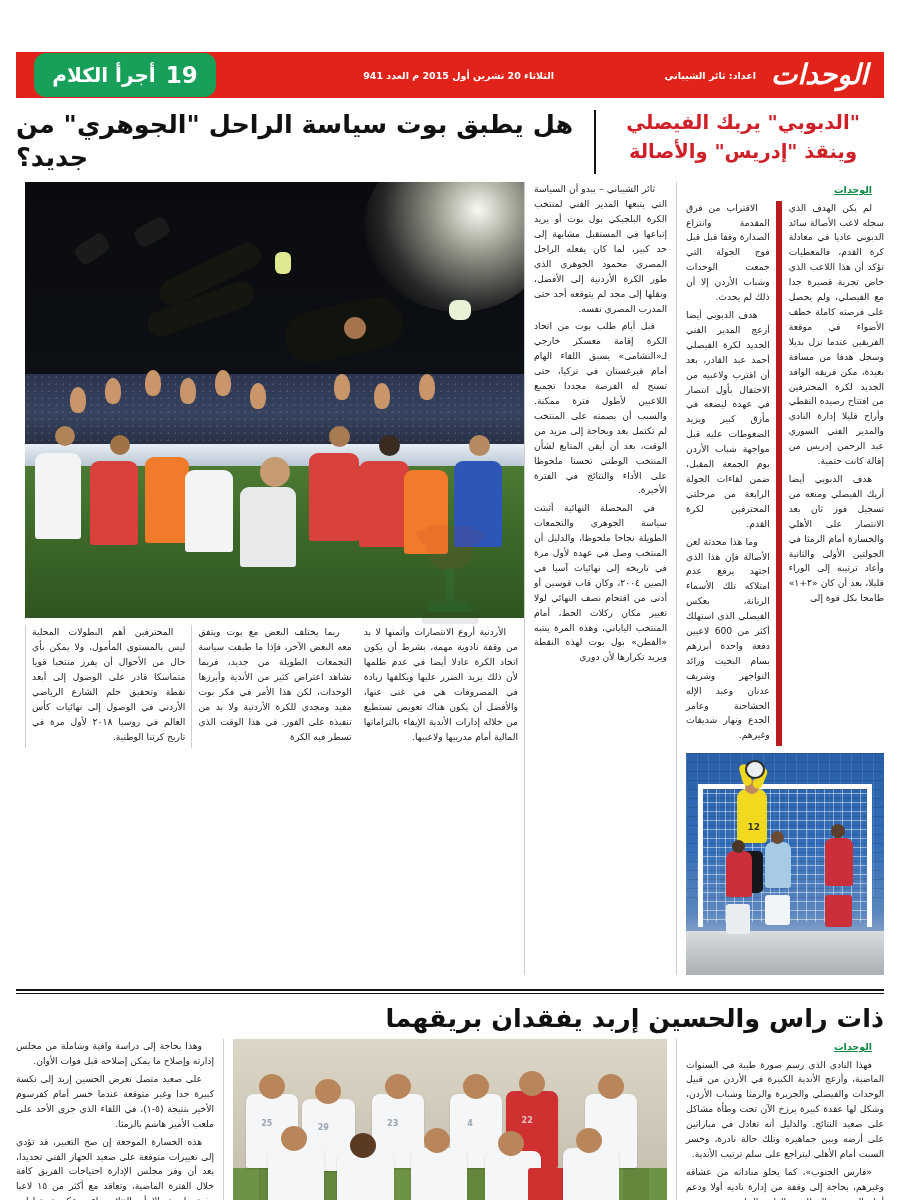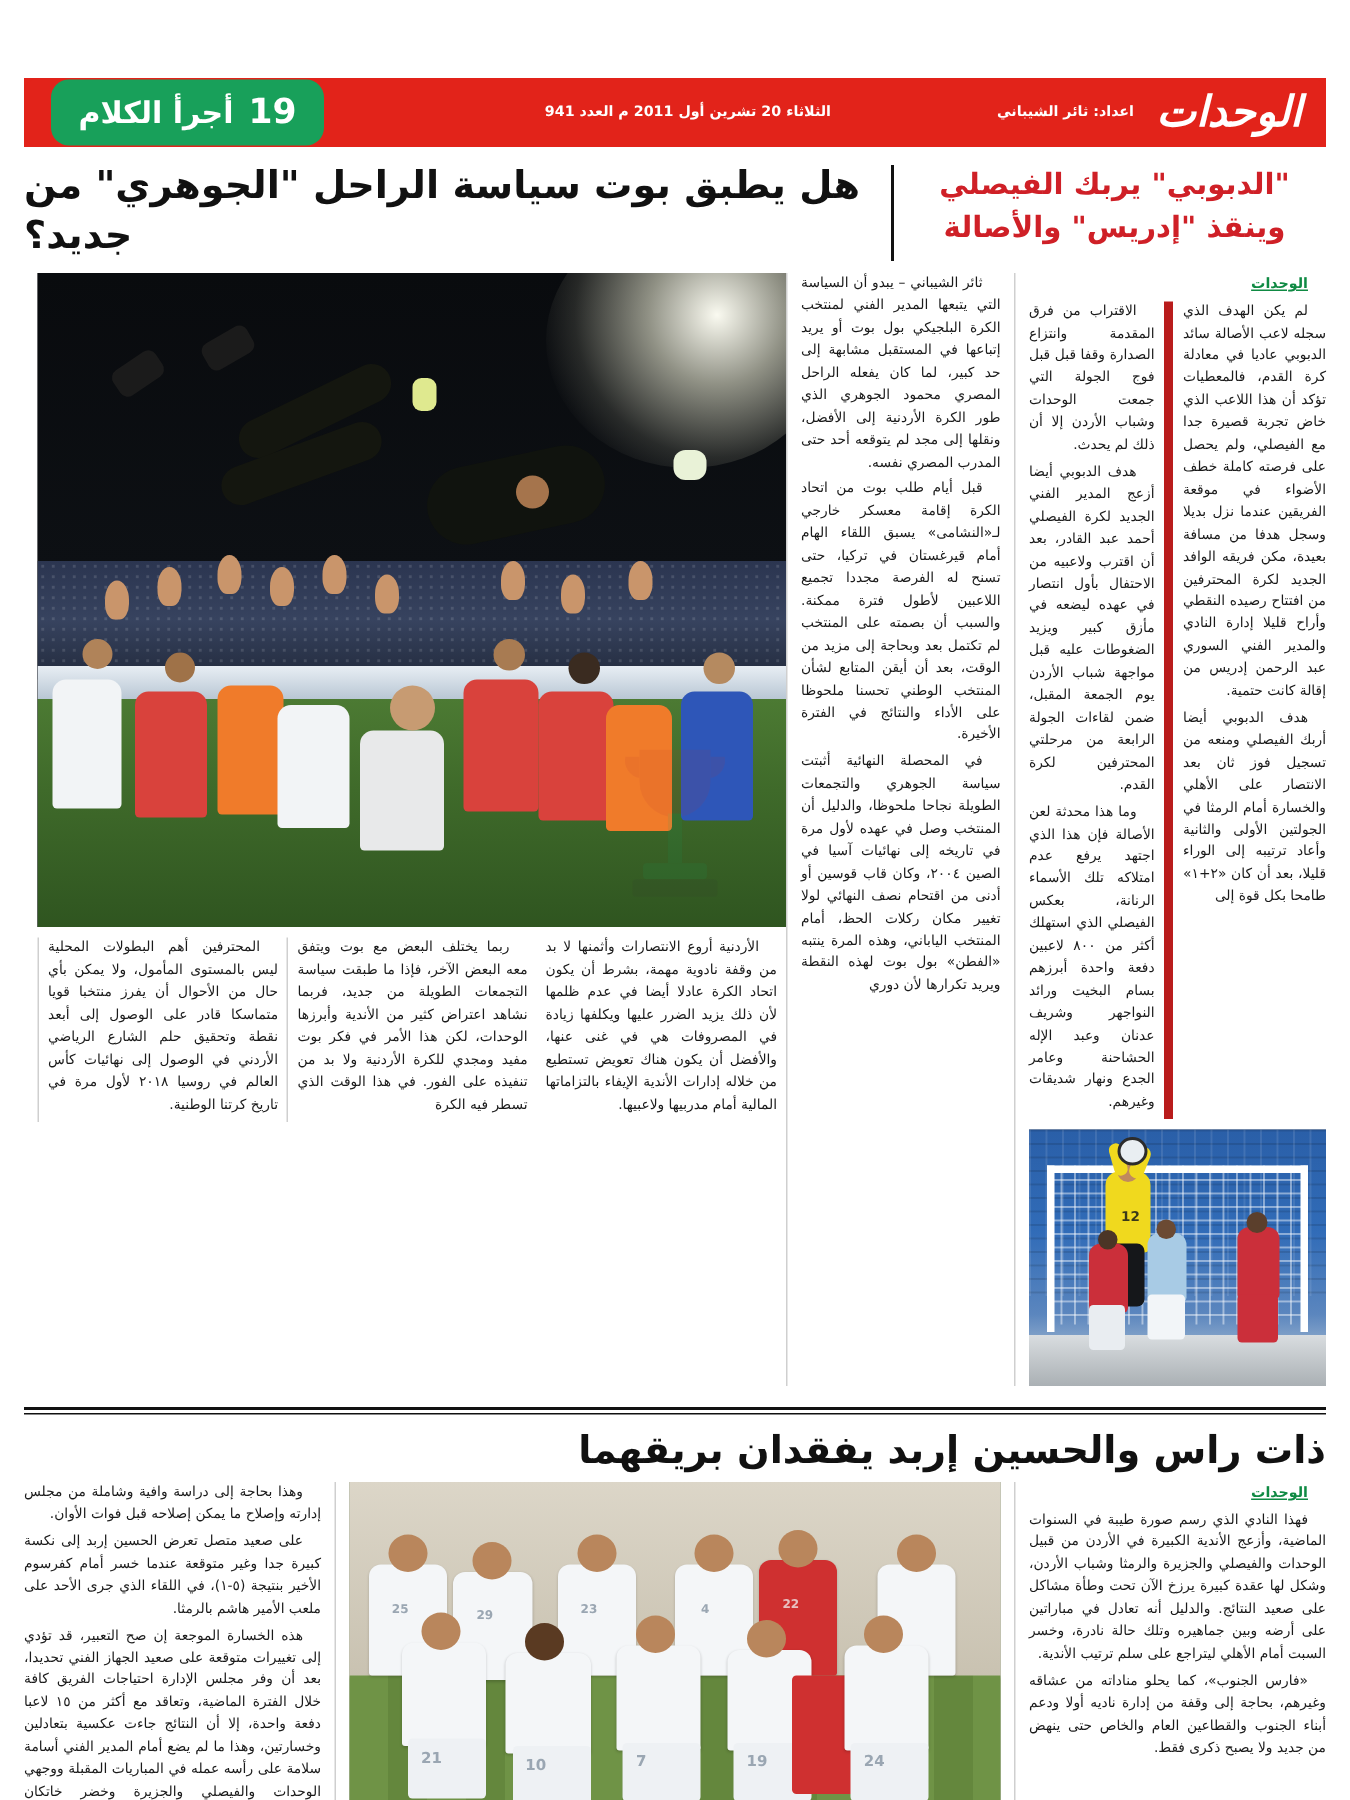--- a/index.html
+++ b/index.html
@@ -105,21 +105,21 @@
     margin:0 0 4px 0;text-align:right;text-indent:0;
   }
 
   
   .side-col{
     width:208px;padding-left:9px;
     border-left:1px solid #cfcfcf;
   }
   .side-photo{
     margin-top:7px;
-    width:100%;height:171px;
+    width:100%;height:222px;
     position:relative;overflow:hidden;
     background:#16305c;
   }
 
   .mid-col{
     width:152px;padding:0 9px;
     border-left:1px solid #cfcfcf;
   }
   .photo-col{
     flex:1;padding-left:9px;
@@ -204,21 +204,21 @@
 </style>
 </head>
 <body>
 
 <div class="page">
 
   <div class="masthead">
     <div class="masthead-round"></div>
     <div class="brand">الوحدات</div>
     <div class="brand-sub">اعداد: ثائر الشيباني</div>
-    <div class="date-line">الثلاثاء 20 تشرين أول 2011 م العدد 941</div>
+    <div class="date-line">الثلاثاء 20 تشرين أول 2015 م العدد 941</div>
     <div class="green-badge">
       <span class="bn">19</span>
       <span class="bt">أجرأ الكلام</span>
     </div>
   </div>
 
   <div class="headrow">
     <div class="head-right">
       <h2>
         <span>"الدبوبي" يربك الفيصلي</span><br>
@@ -236,21 +236,21 @@
     <div class="col side-col">
       <p class="byline">الوحدات</p>
       <div style="display:flex;flex-direction:row;gap:7px;">
         <div style="width:50%;">
           <p>لم يكن الهدف الذي سجله لاعب الأصالة سائد الدبوبي عاديا في معادلة كرة القدم، فالمعطيات تؤكد أن هذا اللاعب الذي خاض تجربة قصيرة جدا مع الفيصلي، ولم يحصل على فرصته كاملة خطف الأضواء في موقعة الفريقين عندما نزل بديلا وسجل هدفا من مسافة بعيدة، مكن فريقه الوافد الجديد لكرة المحترفين من افتتاح رصيده النقطي وأراح قليلا إدارة النادي والمدير الفني السوري عبد الرحمن إدريس من إقالة كانت حتمية.</p>
           <p>هدف الدبوبي أيضا أربك الفيصلي ومنعه من تسجيل فوز ثان بعد الانتصار على الأهلي والخسارة أمام الرمثا في الجولتين الأولى والثانية وأعاد ترتيبه إلى الوراء قليلا، بعد أن كان «٢+١» طامحا بكل قوة إلى</p>
         </div>
         <div style="width:50%;border-right:6px solid #b91c1c;padding-right:6px;box-sizing:border-box;">
           <p>الاقتراب من فرق المقدمة وانتزاع الصدارة وقفا قبل قبل فوج الجولة التي جمعت الوحدات وشباب الأردن إلا أن ذلك لم يحدث.</p>
           <p>هدف الدبوبي أيضا أزعج المدير الفني الجديد لكرة الفيصلي أحمد عبد القادر، بعد أن اقترب ولاعبيه من الاحتفال بأول انتصار في عهده ليضعه في مأزق كبير ويزيد الضغوطات عليه قبل مواجهة شباب الأردن يوم الجمعة المقبل، ضمن لقاءات الجولة الرابعة من مرحلتي المحترفين لكرة القدم.</p>
-          <p>وما هذا محدثة لعن الأصالة فإن هذا الذي اجتهد يرفع عدم امتلاكه تلك الأسماء الرنانة، بعكس الفيصلي الذي استهلك أكثر من ٨٠٠ لاعبين دفعة واحدة أبرزهم بسام البخيت ورائد النواجهر وشريف عدنان وعبد الإله الحشاحنة وعامر الجدع ونهار شديقات وغيرهم.</p>
+          <p>وما هذا محدثة لعن الأصالة فإن هذا الذي اجتهد يرفع عدم امتلاكه تلك الأسماء الرنانة، بعكس الفيصلي الذي استهلك أكثر من 600 لاعبين دفعة واحدة أبرزهم بسام البخيت ورائد النواجهر وشريف عدنان وعبد الإله الحشاحنة وعامر الجدع ونهار شديقات وغيرهم.</p>
         </div>
       </div>
       <div class="side-photo">
         <div class="goal-sky"></div>
         <div class="goal-seats"></div>
         <div class="goal-ground"></div>
         <div class="goal-frame"></div>
         <div class="goal-net"></div>
 
         <div class="ph" style="left:26%;top:16%;width:30px;height:54px;background:#f0d91e;border-radius:9px 9px 4px 4px;"></div>

